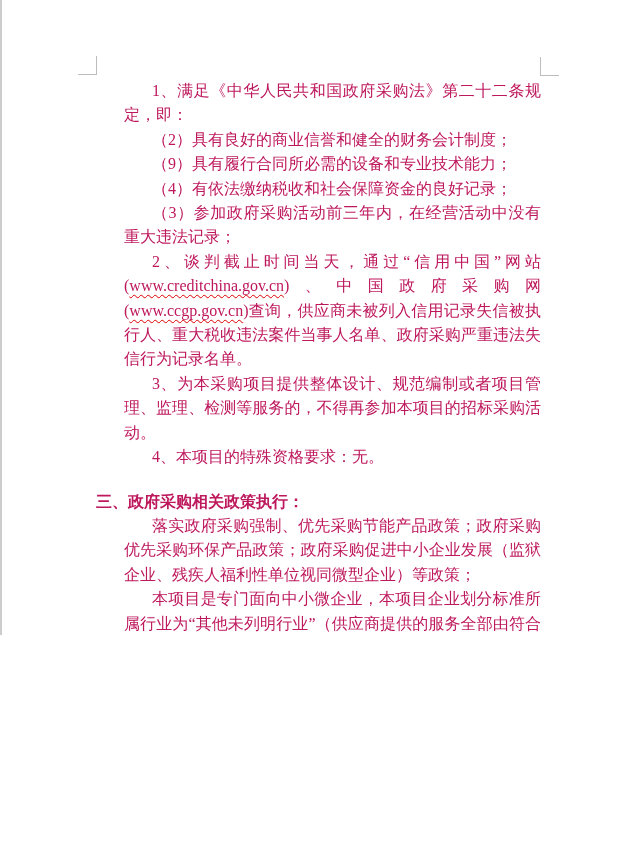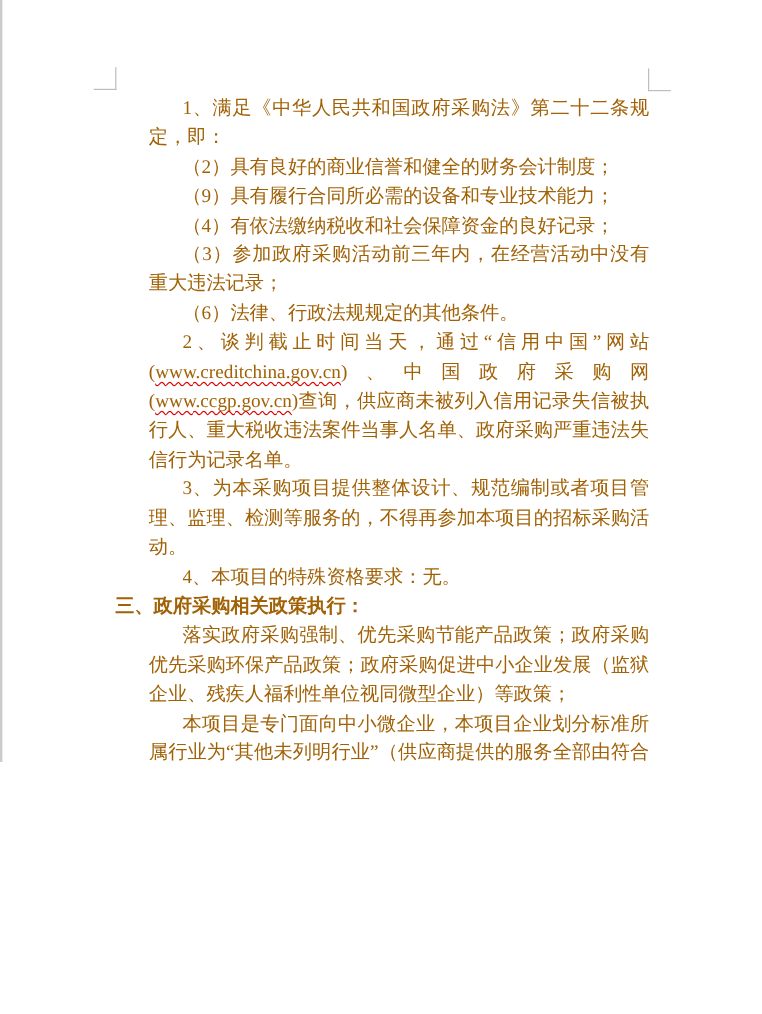--- a/index.html
+++ b/index.html
@@ -7,21 +7,21 @@
     padding: 0;
     background: #ffffff;
   }
   .page {
     position: relative;
     width: 635px;
     height: 635px;
     background: #ffffff;
     overflow: hidden;
     font-family: "Liberation Serif", "DejaVu Serif", serif;
-    color: #a16207;
+    color: #be185d;
   }
   .page-edge {
     position: absolute;
     left: 0;
     top: 0;
     width: 2px;
     height: 845px;
     background: #cccccc;
   }
   
@@ -53,20 +53,21 @@
   }
   p.para {
     padding-left: 28px;
     text-indent: 28px;
   }
   p.heading {
     font-weight: 700;
     font-family: Liberation Serif, serif;
     padding-left: 0;
     text-indent: 0;
+    margin-top: 20px;
   }
   .spell {
     font-size: 16px;
     text-decoration: underline;
     text-decoration-style: wavy;
     text-decoration-color: #dd0000;
     text-decoration-thickness: 1px;
     text-underline-offset: 3px;
     text-decoration-skip-ink: none;
   }
@@ -79,21 +80,20 @@
   <div class="crop tl"></div>
   <div class="crop tr"></div>
   <div class="crop bl"></div>
   <div class="crop br"></div>
   <div class="text-area">
       <p class="para">1、满足《中华人民共和国政府采购法》第二十二条规定，即：</p>
       <p class="para">（2）具有良好的商业信誉和健全的财务会计制度；</p>
       <p class="para">（9）具有履行合同所必需的设备和专业技术能力；</p>
       <p class="para">（4）有依法缴纳税收和社会保障资金的良好记录；</p>
       <p class="para">（3）参加政府采购活动前三年内，在经营活动中没有重大违法记录；</p>
-      <p class="para">（6）法律、行政法规规定的其他条件。</p>
       <p class="para"><span>2、谈判截止时间当天，通过“信用中国”网站(</span><span class="spell">www.creditchina.gov.cn</span><span>)、中国政府采购网(</span><span class="spell">www.ccgp.gov.cn</span><span>)查询，供应商未被列入信用记录失信被执行人、重大税收违法案件当事人名单、政府采购严重违法失信行为记录名单。</span></p>
       <p class="para">3、为本采购项目提供整体设计、规范编制或者项目管理、监理、检测等服务的，不得再参加本项目的招标采购活动。</p>
       <p class="para">4、本项目的特殊资格要求：无。</p>
       <p class="heading">三、政府采购相关政策执行：</p>
       <p class="para">落实政府采购强制、优先采购节能产品政策；政府采购优先采购环保产品政策；政府采购促进中小企业发展（监狱企业、残疾人福利性单位视同微型企业）等政策；</p>
       <p class="para">本项目是专门面向中小微企业，本项目企业划分标准所属行业为“其他未列明行业”（供应商提供的服务全部由符合政策要求的中小企业承接的，供应商需提供相应中小企业声明函）</p>
       <p class="heading">四、获取采购文件</p>
       <p class="para">3、方式：供应商法定代表人凭法定代表人身份证明书（原件）或委托代理人凭法定代表人授权书（原件）及本人身份证（原</p>
     </div>
 </div>

